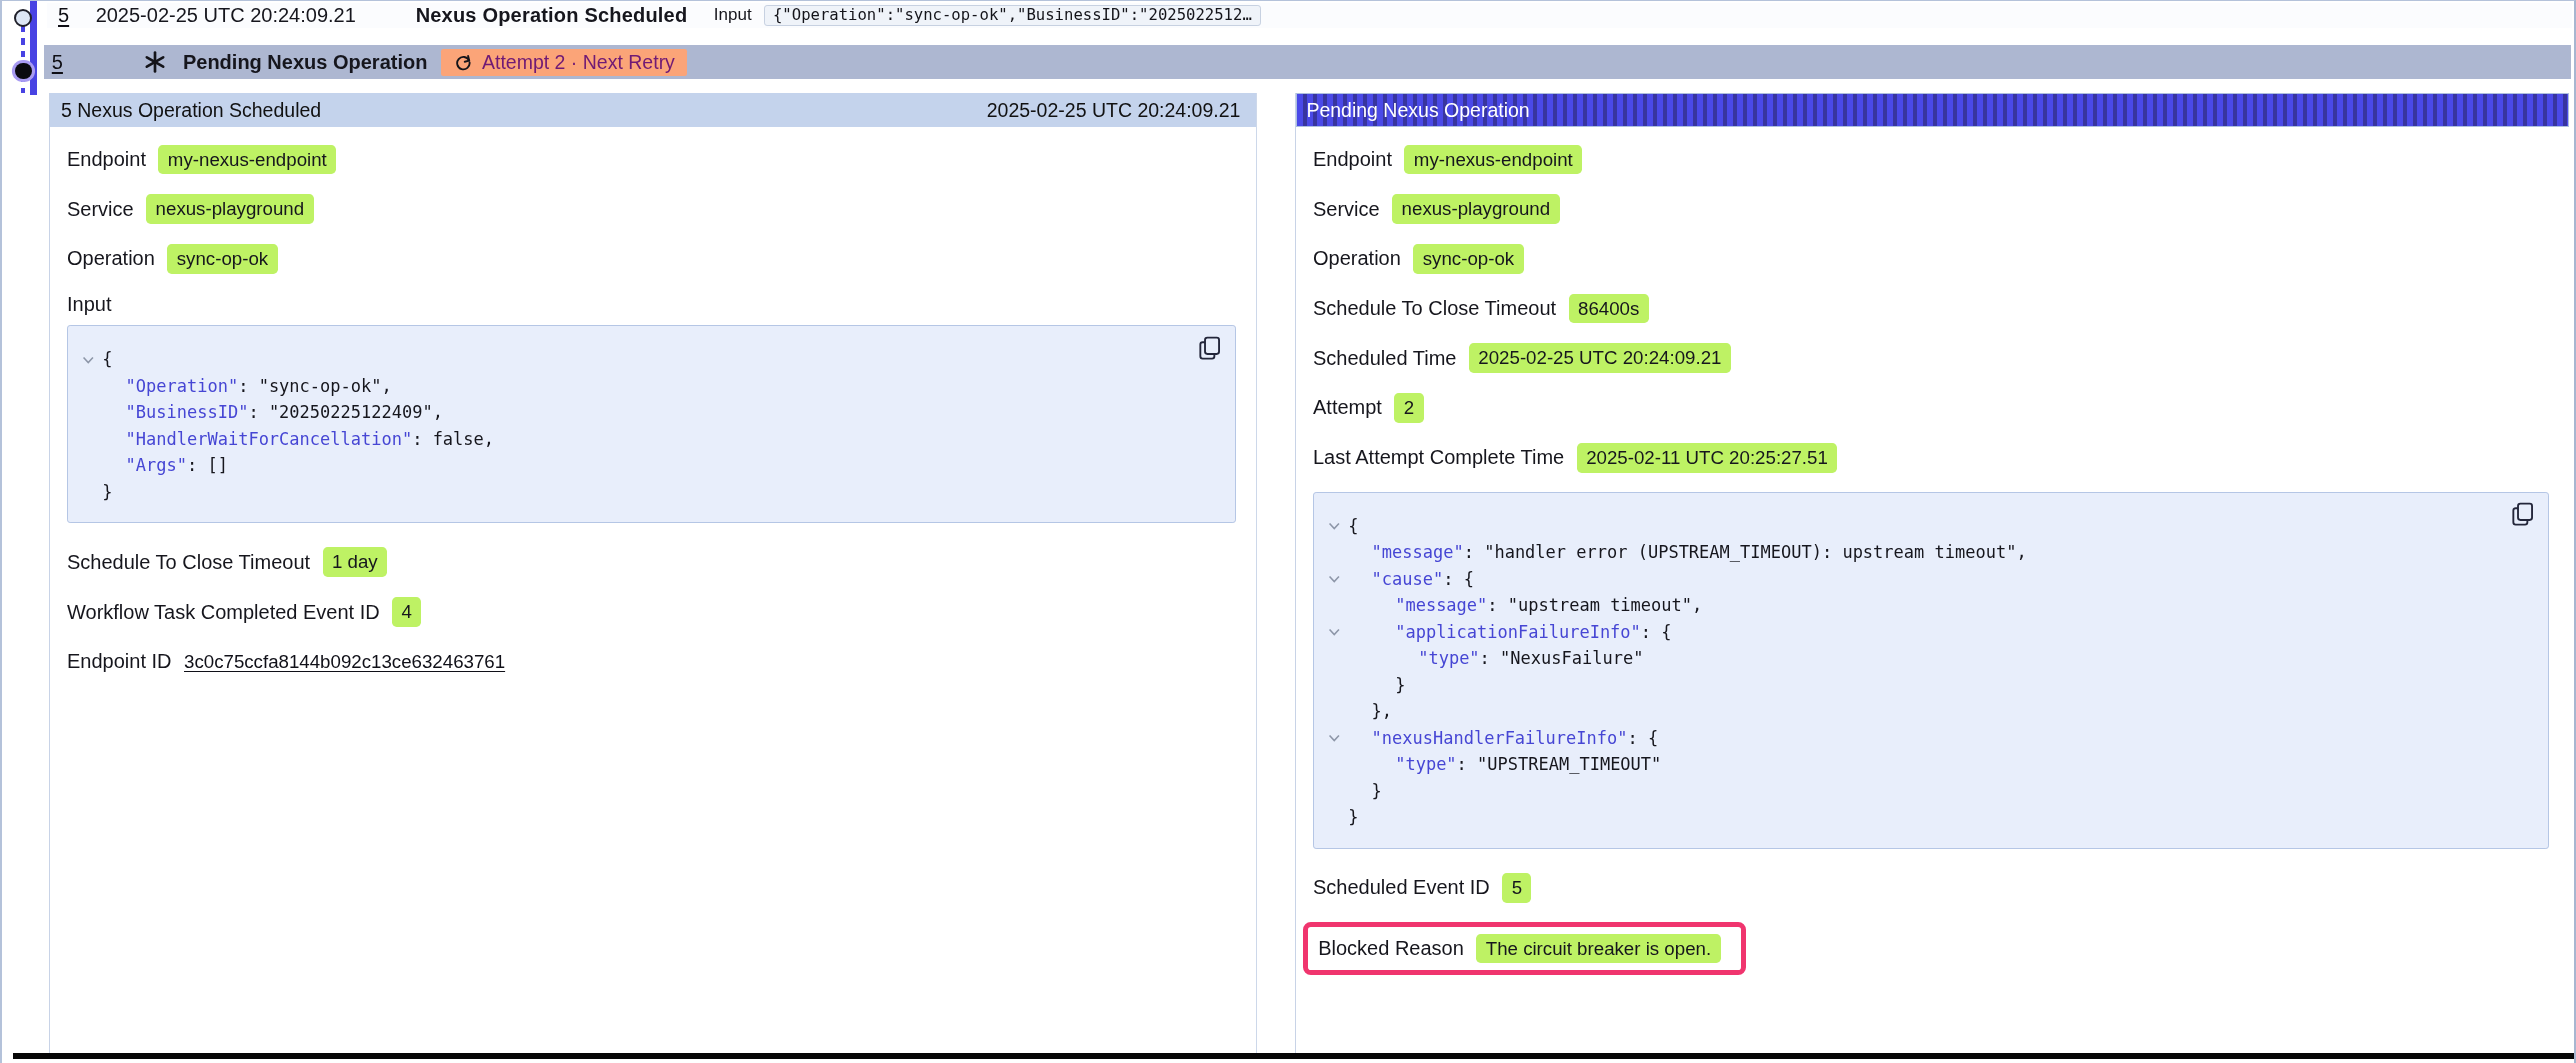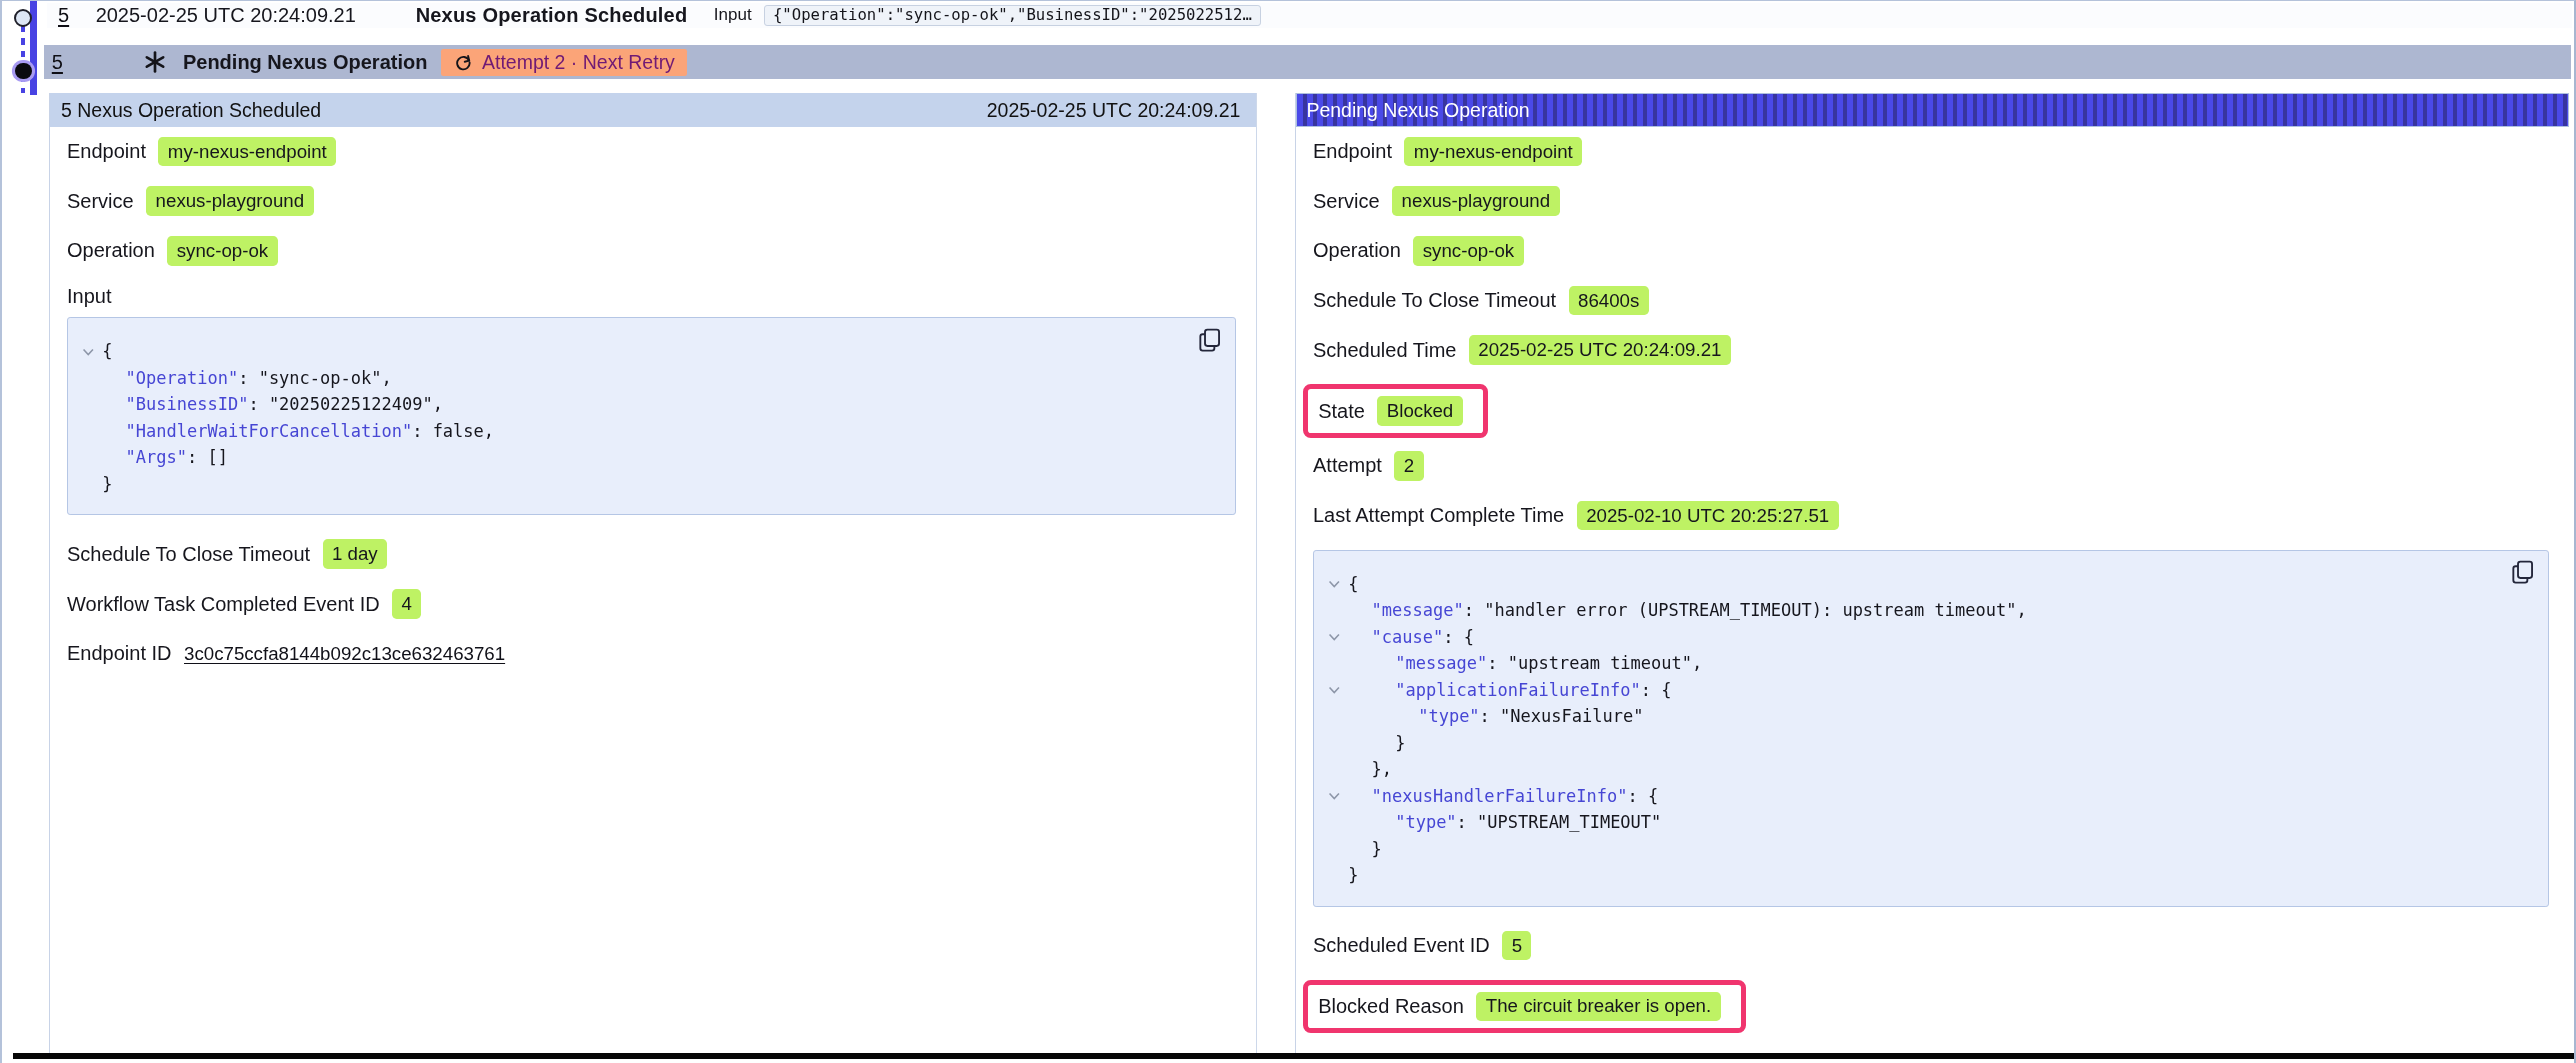--- a/index.html
+++ b/index.html
@@ -48,21 +48,21 @@
   .card { position: absolute; top: 92px; background: #fff; }
   .card-left  { left: 47px;  width: 1208px; height: 962px; border-left: 1.6px solid #c8d3e7; border-right: 0.8px solid #cdd8ea; }
   .card-right { left: 1293px; width: 1274px; height: 962px; border-left: 1.6px solid #c8d3e7; }
   .card-hd { height: 34px; display: flex; align-items: center; justify-content: space-between;
     font-size: 19.5px; padding: 0 15.6px 0 11px; }
   .card-left .card-hd { background: #c4d3ec; color: #111; }
   .card-right .card-hd { color: #ffffff; font-weight: 500; padding-left: 9.4px;
     background: repeating-linear-gradient(90deg, #4a49e8 0 6.2px, #38359f 6.2px 10px);
     border: 0.8px solid #aebfe0; justify-content: flex-start; }
 
-  .card-body { padding-top: 9px; }
+  .card-body { padding-top: 17px; }
   .field-row { display: flex; align-items: center; height: 31px; margin: 0 0 18.7px 17px; font-size: 20px; white-space: nowrap; }
   .field-label { margin-right: 12.5px; }
   .chip { background: #bef264; border-radius: 4.7px; padding: 3.9px 9.4px; font-size: 18.7px; color: #16161d; }
   .field-link { font-size: 18.7px; color: #101018; text-decoration: underline; text-underline-offset: 3.1px; cursor: pointer; }
   .hl-row { display: block; margin: 1.6px 0 12.5px 7px; }
   .hl-box { display: inline-flex; border: 5.5px solid #f0356e; border-radius: 7.8px; padding: 6.2px 20px 6.2px 4.7px; background: #fff; }
   .hl-box .field-row { margin: 0 0 0 5.5px; }
 
   .block-label { font-size: 20px; margin: 0 0 9.4px 17px; }
   .json-block { position: relative; margin: 0 20px 23.4px 17px; background: #e8eefb;
@@ -208,33 +208,27 @@
           <span class="chip">sync-op-ok</span>
         </div>
         <div class="field-row">
           <span class="field-label">Schedule To Close Timeout</span>
           <span class="chip">86400s</span>
         </div>
         <div class="field-row">
           <span class="field-label">Scheduled Time</span>
           <span class="chip">2025-02-25 UTC 20:24:09.21</span>
         </div>
-        <div class="hl-row"><div class="hl-box">
-            <div class="field-row">
-              <span class="field-label">State</span>
-              <span class="chip">Blocked</span>
-            </div>
-          </div></div>
         <div class="field-row">
           <span class="field-label">Attempt</span>
           <span class="chip">2</span>
         </div>
         <div class="field-row">
           <span class="field-label">Last Attempt Complete Time</span>
-          <span class="chip">2025-02-10 UTC 20:25:27.51</span>
+          <span class="chip">2025-02-11 UTC 20:25:27.51</span>
         </div>
       </div>
     <div class="json-block">
       <div>
           <div class="json-line">
             <span class="json-gutter">
               <svg width="12.5" height="8.6" viewBox="0 0 16 11">
                 <polyline points="2,2 8,8.5 14,2" fill="none" stroke="#8d96a8" stroke-width="2"></polyline>
               </svg>
             </span>

